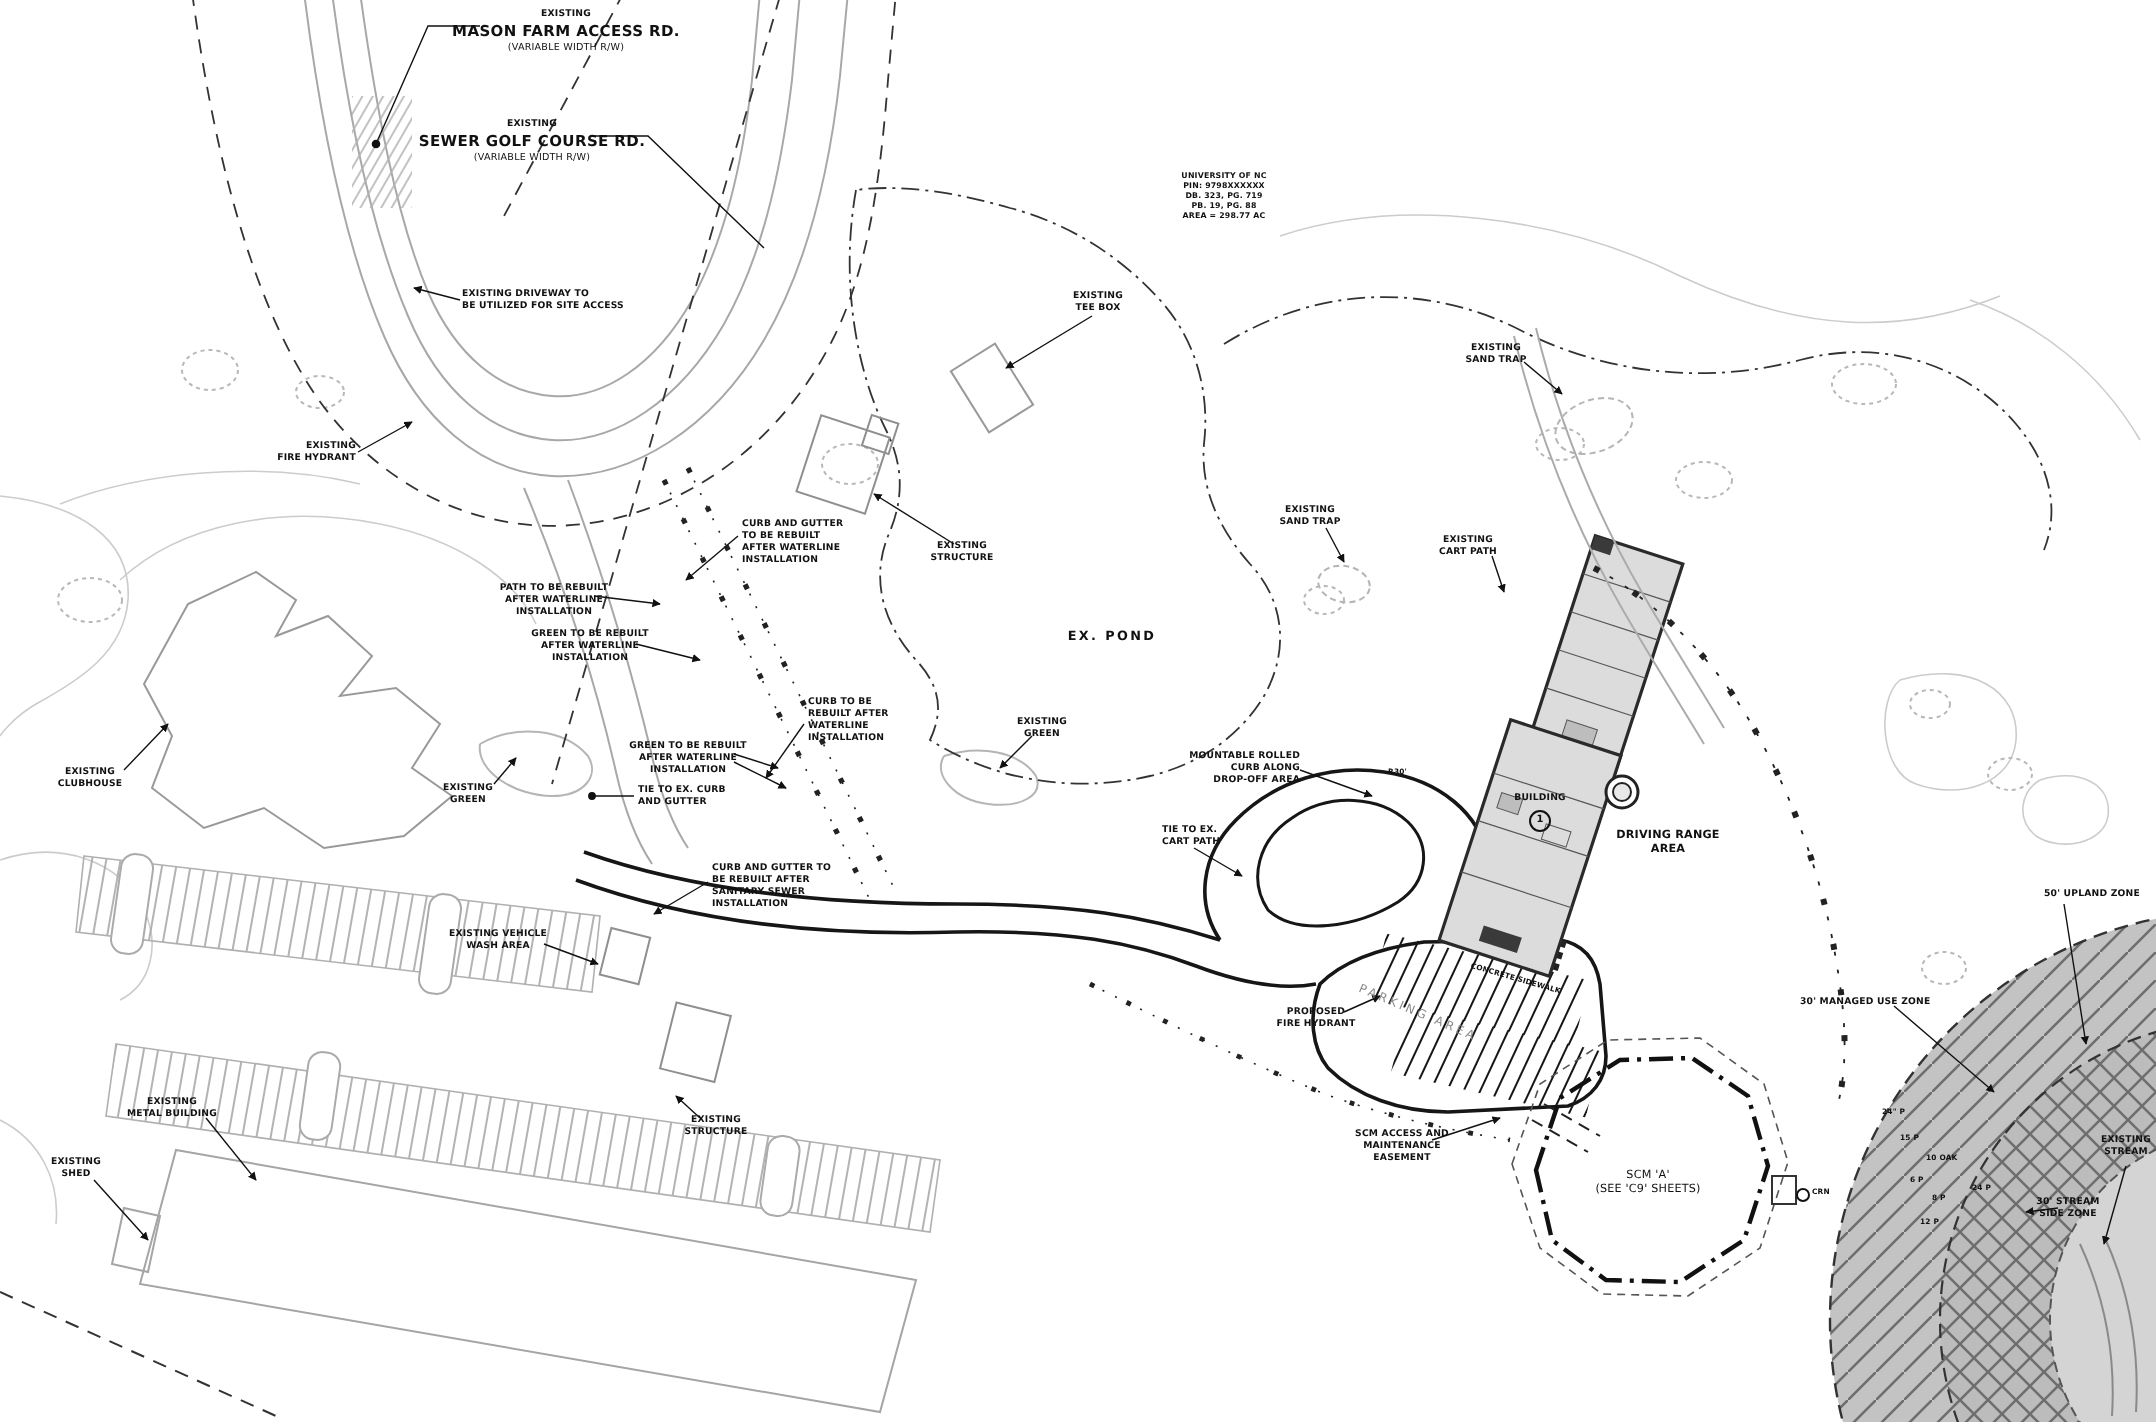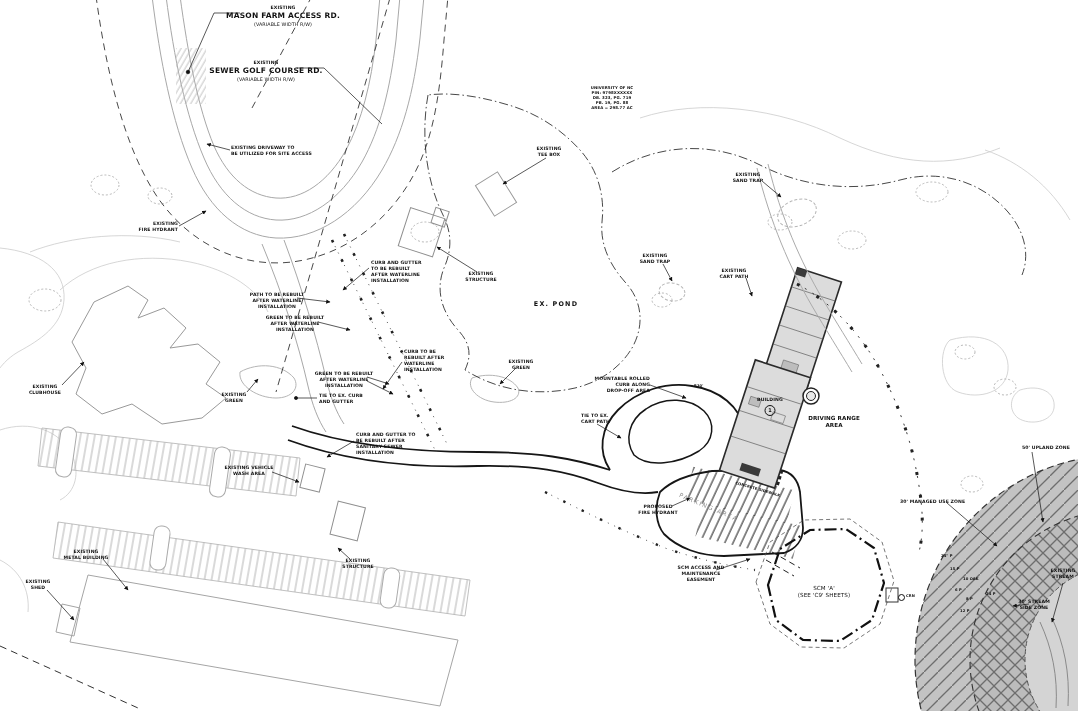--- a/index.html
+++ b/index.html
@@ -273,21 +273,21 @@
   <div class="lbl c" style="left:612px;top:85px;font-size:3.9px;">UNIVERSITY OF NC
 PIN: 9798XXXXXX
 DB. 323, PG. 719
 PB. 19, PG. 88
 AREA = 298.77 AC</div>
 
   <div class="lbl c" style="left:549px;top:146px;">EXISTING
 TEE BOX</div>
   <div class="lbl c" style="left:481px;top:271px;">EXISTING
 STRUCTURE</div>
-  <div class="lbl c pond" style="left:556px;top:300px;">EX. POND</div>
+  <div class="lbl c pond" style="left:556px;top:314px;">EX. POND</div>
   <div class="lbl c" style="left:234px;top:392px;">EXISTING
 GREEN</div>
   <div class="lbl c" style="left:521px;top:359px;">EXISTING
 GREEN</div>
   <div class="lbl c" style="left:45px;top:384px;">EXISTING
 CLUBHOUSE</div>
   <div class="lbl c" style="left:748px;top:172px;">EXISTING
 SAND TRAP</div>
   <div class="lbl c" style="left:655px;top:253px;">EXISTING
 SAND TRAP</div>

